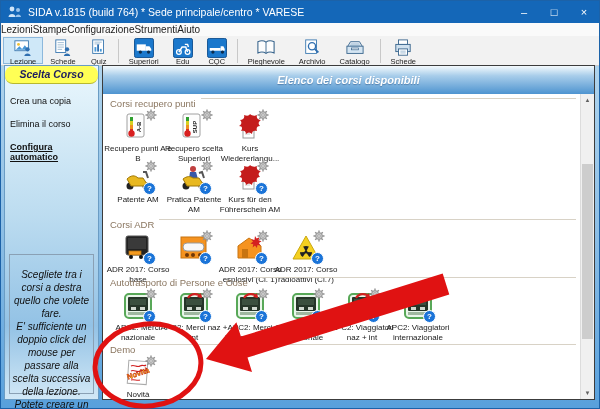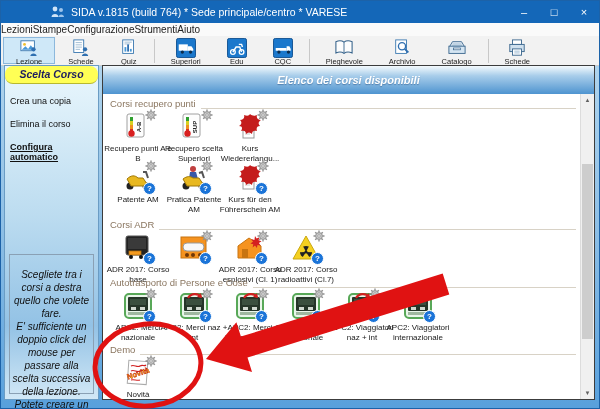--- a/index.html
+++ b/index.html
@@ -1,34 +1,34 @@
 <!DOCTYPE html>
 <html style="--titlebar: #1467b8; --selected-tool-bg: #cfe8f8; --section-caption: #8a7660; --header-blue: #4e94d0; --sidebar-header-bg: #ffff55; --annotation-red: #e01212;"><head>
 <meta charset="utf-8">
 <style>
   html,body{margin:0;padding:0;}
   body{width:600px;height:409px;overflow:hidden;font-family:"Liberation Sans",sans-serif;background:#fff;}
   #window{position:relative;width:600px;height:409px;box-sizing:border-box;border:1px solid #1c62a8;
     background:linear-gradient(180deg,#bcdcf0 0%,#8fc0e6 55%,#58a0dc 100%);}
   
   .titlebar{position:absolute;top:0;left:0;right:0;height:22px;background:var(--titlebar,#1467b8);
-    display:flex;align-items:center;color:#fff;font-size:10.5px;padding-left:43px;}
+    display:flex;align-items:center;color:#fff;font-size:10.5px;}
   .appicon{width:16px;height:14px;margin:0 5px 0 6px;display:flex;align-items:center;}
   .wtitle{flex:1;white-space:nowrap;overflow:hidden;}
   .wbtns{display:flex;height:22px;}
   .wbtn{width:30px;height:22px;display:flex;align-items:center;justify-content:center;font-size:11px;cursor:pointer;}
   
   .menubar{position:absolute;top:22px;left:0;right:0;height:13px;background:#fafafa;display:flex;align-items:center;
     font-size:10px;color:#222;border-bottom:1px solid #e4e4e4;}
   .mitem{padding:0 0;cursor:pointer;}
   
   .toolbar{position:absolute;top:35px;left:0;right:0;height:29px;background:#f2f2f2;display:flex;align-items:center;
     padding-left:2px;border-bottom:1px solid #cfcfcf;}
   .tbtn{min-width:32px;height:27px;display:flex;flex-direction:column;align-items:center;justify-content:flex-start;
-    padding:1px 12px 0;cursor:pointer;border:1px solid transparent;box-sizing:border-box;}
+    padding:1px 6px 0;cursor:pointer;border:1px solid transparent;box-sizing:border-box;}
   .tbtn.sel{background:var(--selected-tool-bg,#cfe8f8);border:1px solid #8cb8dc;}
   .ticon{height:18px;display:flex;align-items:center;}
   .tlabel{font-size:7.5px;color:#222;margin-top:0px;white-space:nowrap;}
   .sep{width:1px;height:24px;background:#c8c8c8;margin:0 3px;}
   
   .sidebar{position:absolute;left:3px;top:64px;width:95px;height:335px;box-sizing:border-box;border:1px solid #6a9cc4;
     background:linear-gradient(180deg,#eaf7fd 0%,#bcdcf0 45%,#93c2e5 78%,#d2e8f6 100%);}
   .sbtitle{height:17px;background:var(--sidebar-header-bg,#ffff55);border-bottom:1px solid #b8b830;color:#1c1c60;
     font-weight:bold;font-style:italic;font-size:10.5px;text-align:center;line-height:17px;border-radius:8px;}
   .sblinks{margin-top:12px;}
@@ -36,21 +36,21 @@
   .slink.strong{font-weight:bold;text-decoration:underline;}
   .descbox{position:absolute;left:4px;right:4px;top:188px;height:140px;box-sizing:border-box;border:1px solid #8aa0b4;
     font-size:10px;font-style:italic;text-align:center;color:#101010;padding:13px 2px 0;white-space:pre-line;line-height:1.3;}
   
   .main{position:absolute;left:101px;top:64px;width:493px;height:335px;box-sizing:border-box;border:1px solid #3c3c3c;background:#fff;}
   .mheader{height:28px;background:linear-gradient(180deg,#f4fafd 0%,#a8cdea 35%,var(--header-blue,#4e94d0) 100%);
     display:flex;align-items:center;justify-content:center;color:#fff;font-weight:bold;font-style:italic;font-size:11px;
     border-bottom:1px solid #3a7ab0;text-shadow:0 1px 1px rgba(0,40,90,.35);}
   .content{position:absolute;top:28px;left:0;right:14px;bottom:0;background:#fff;overflow:hidden;}
   .group{position:absolute;left:7px;right:4px;}
-  .gcap{display:flex;align-items:flex-end;font-size:9.5px;color:var(--section-caption,#8a7660);}
+  .gcap{display:flex;align-items:flex-start;font-size:9.5px;color:var(--section-caption,#8a7660);}
   .gcap .rule{flex:1;height:1px;background:#d8d2c6;margin-left:5px;}
   .grow{display:flex;margin-top:3px;}
   .item{width:56px;text-align:center;cursor:pointer;}
   .cicon{width:30px;height:30px;margin:0 auto;position:relative;}
   .cicon svg.art{width:30px;height:30px;display:block;}
   .ilabel{font-size:8px;line-height:1.2;margin:2px -6px 0;color:#1a1a1a;}
   .qb{position:absolute;right:-3px;bottom:-2px;width:11px;height:11px;border-radius:50%;background:#1b74d8;
     border:1px solid #fff;color:#fff;font-size:8px;font-weight:bold;display:flex;align-items:center;justify-content:center;box-sizing:content-box;}
   .gear{position:absolute;right:-4px;top:-5px;width:12px;height:12px;}
   

